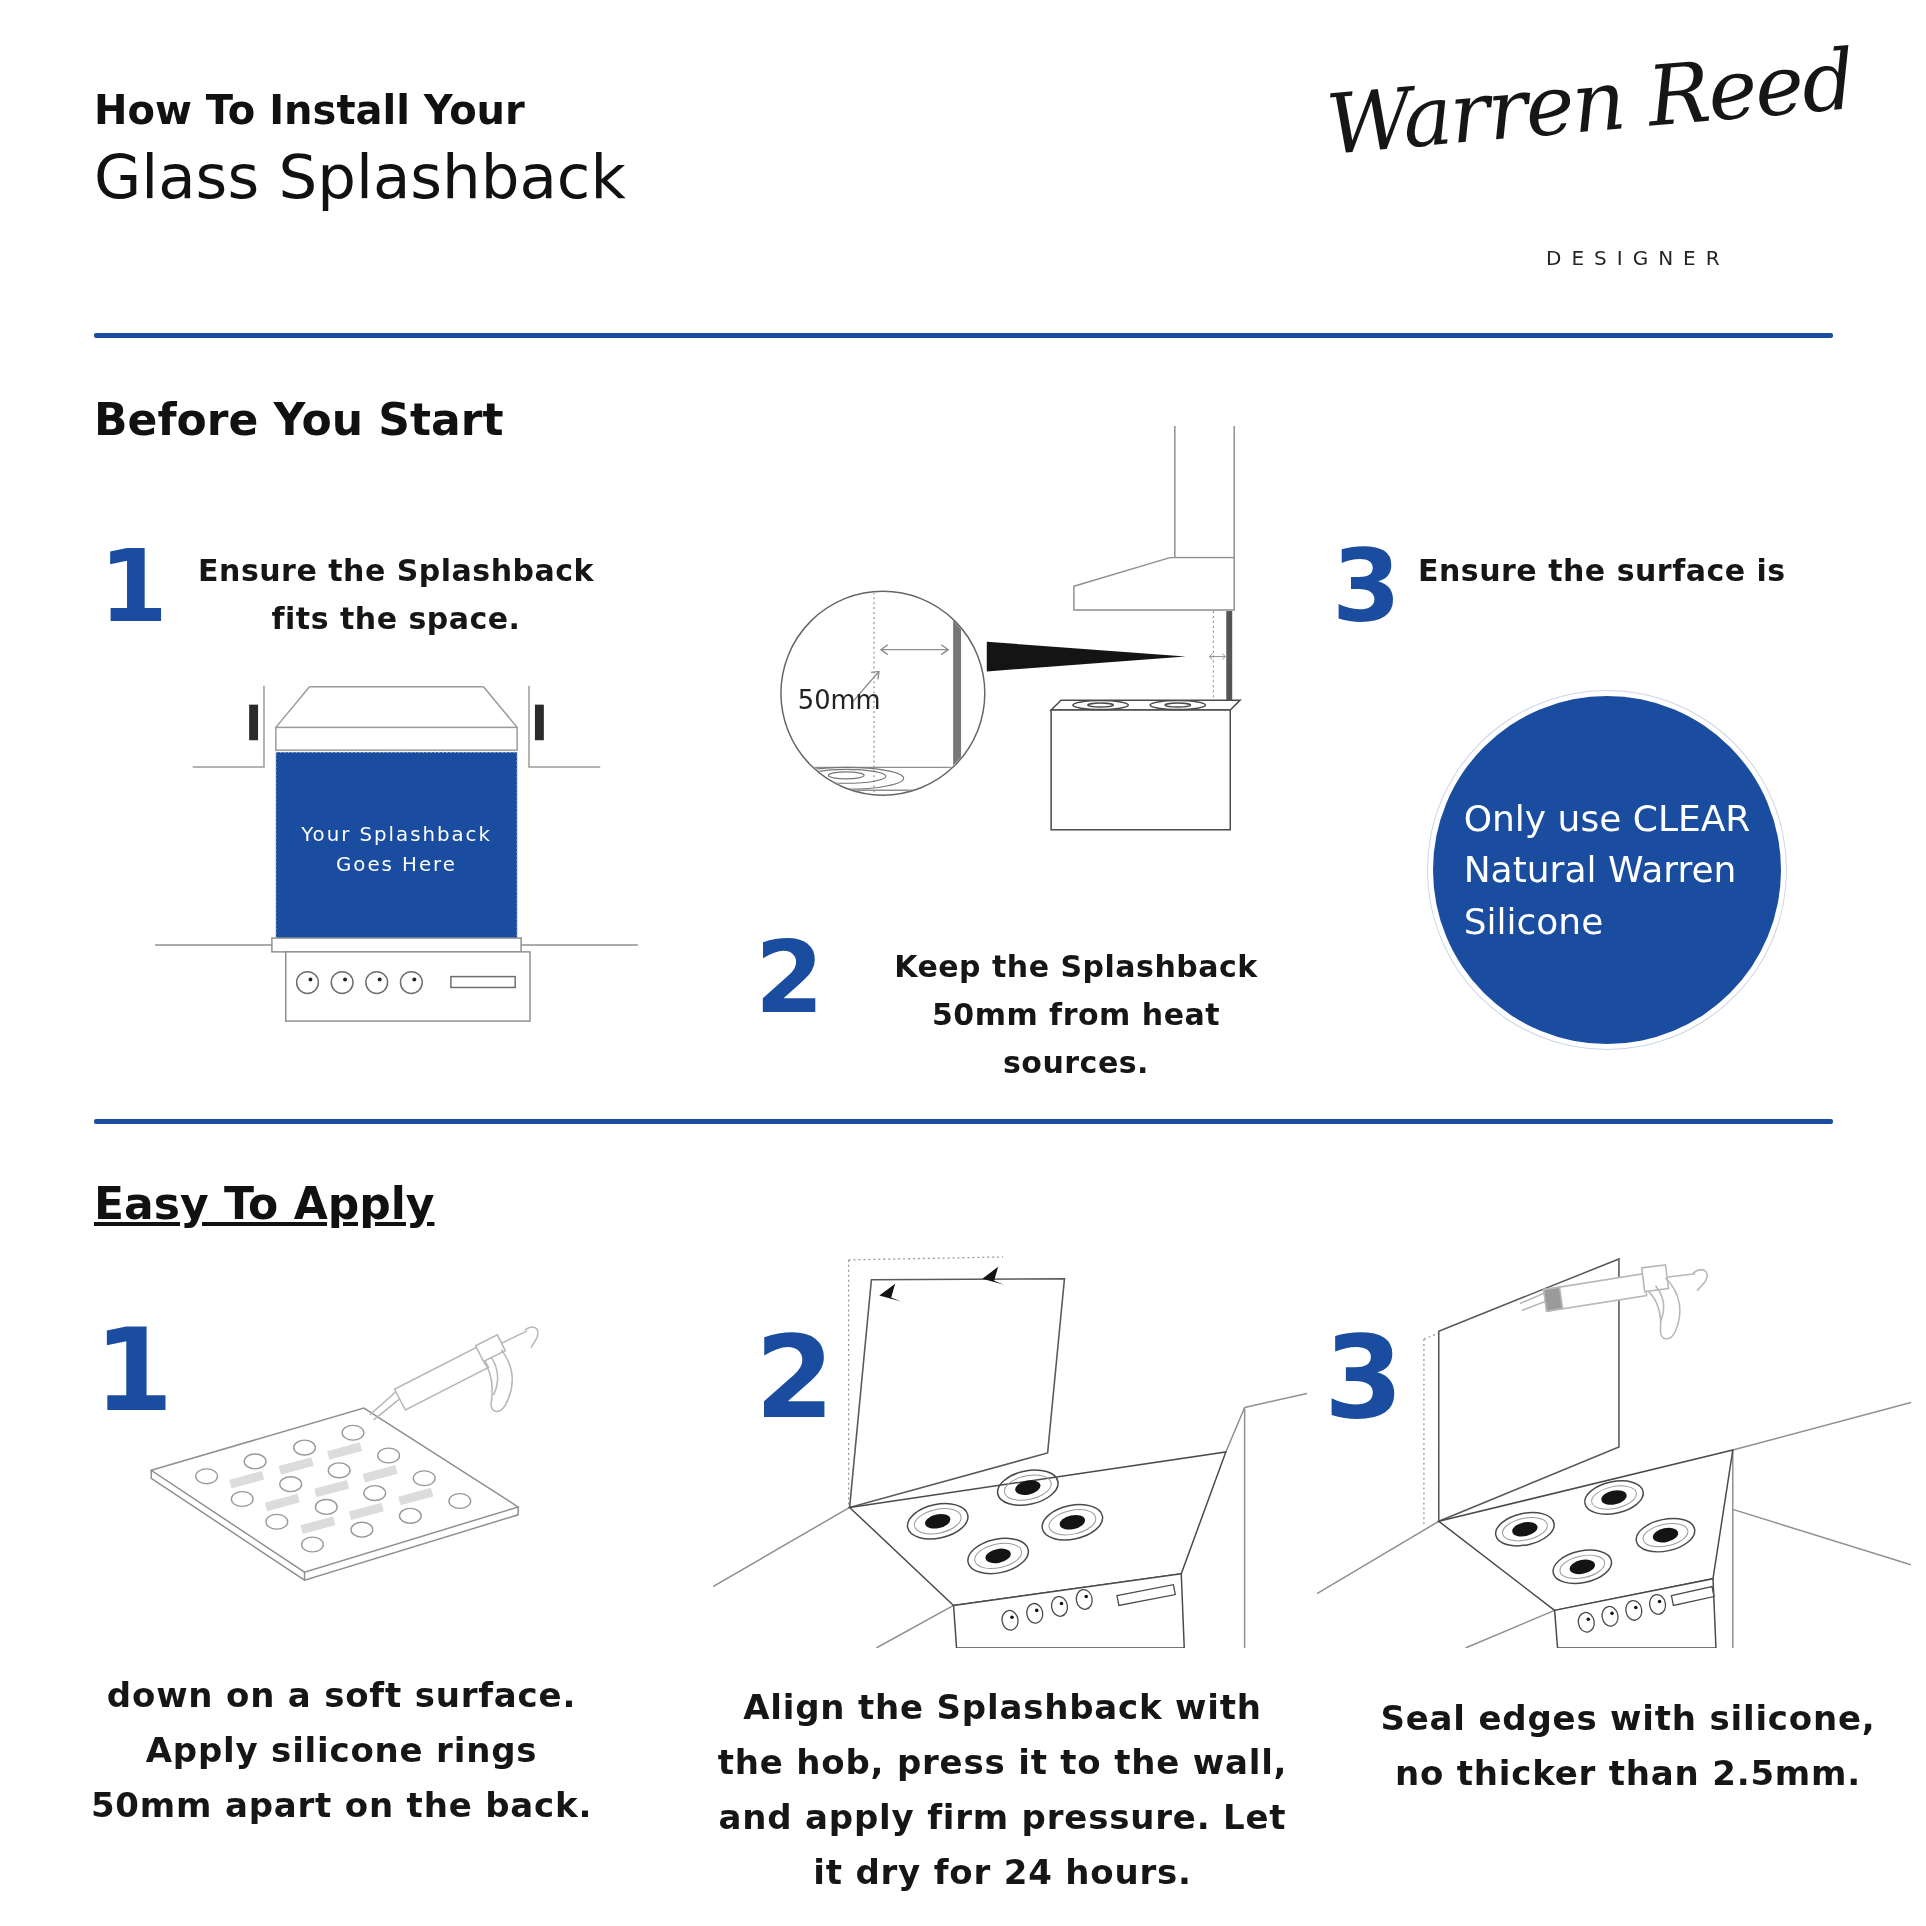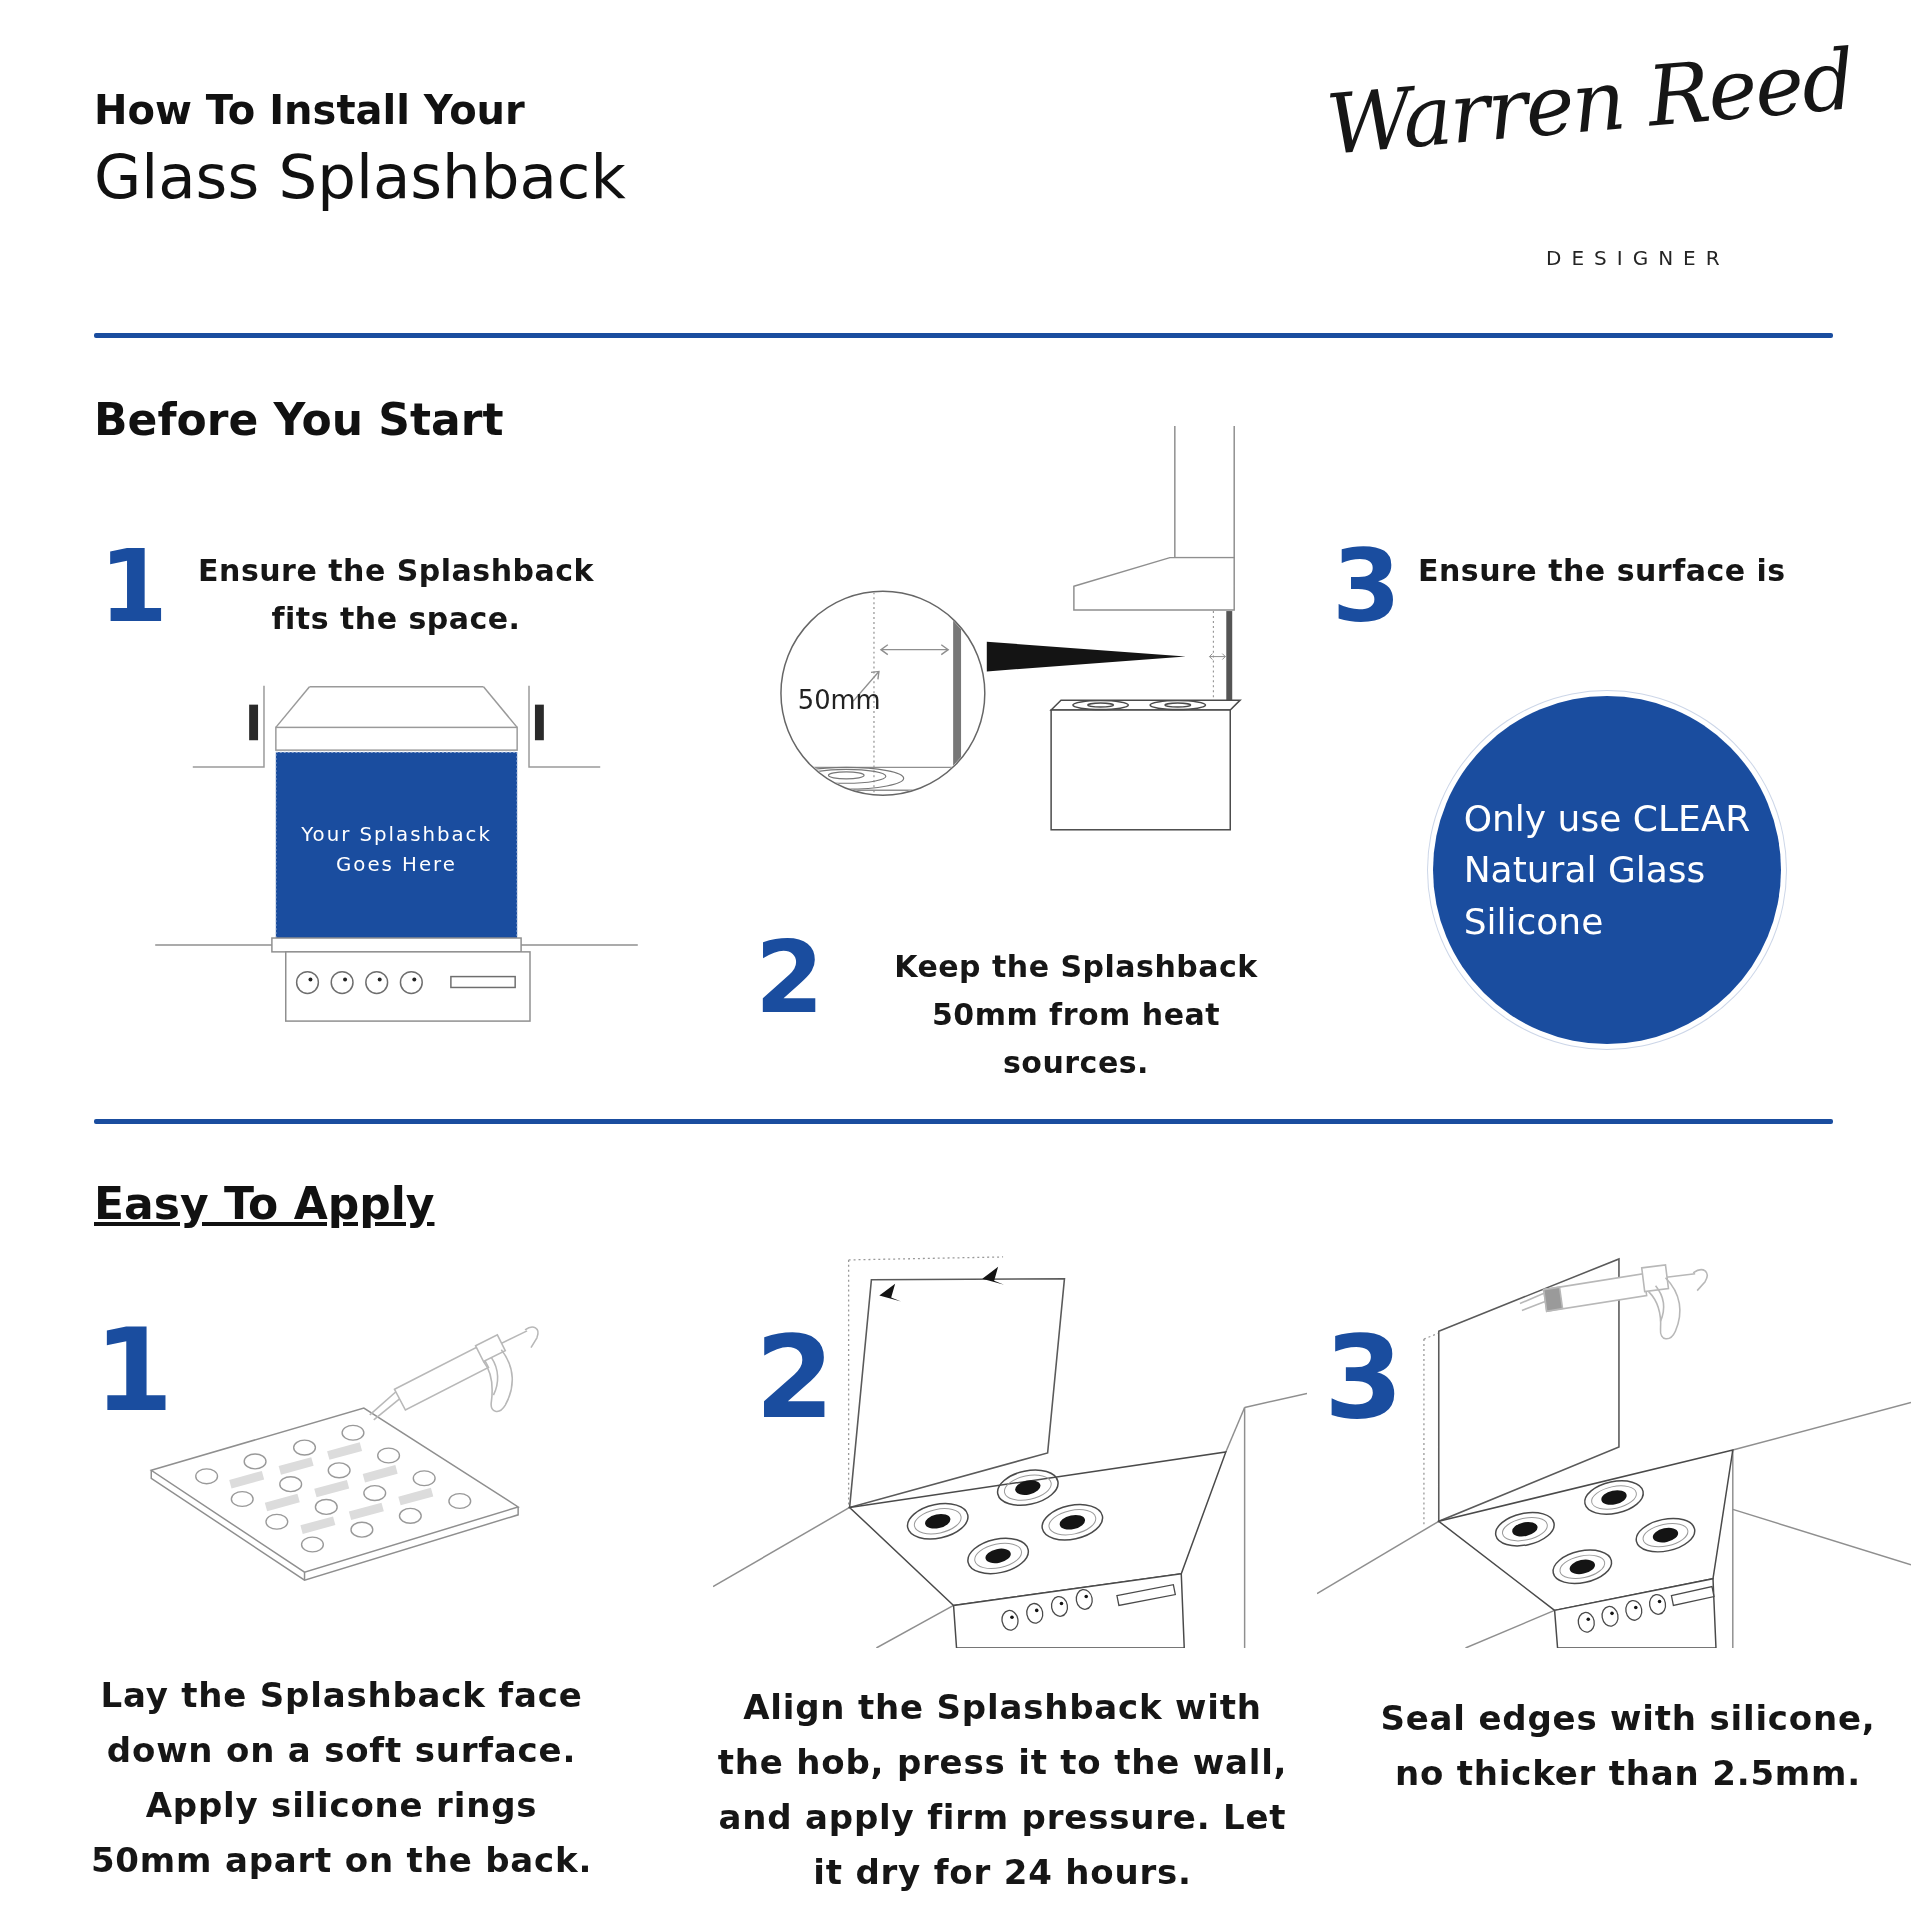--- a/index.html
+++ b/index.html
@@ -147,21 +147,21 @@
   </div>
 
   <div class="abs stepnum" style="left:1332px;top:540px;">3</div>
   <div class="abs steptext" style="left:1418px;top:547px;width:446px;">
     <div>Ensure the surface is</div>
   </div>
 
   <div class="abs badge" style="left:1433px;top:696px;">
     <div>
       <div>Only use CLEAR</div>
-      <div>Natural Glass</div>
+      <div>Natural Warren</div>
       <div>Silicone</div>
     </div>
   </div>
 
   <div class="abs divider" style="top:1119px;"></div>
 
   <div class="abs h2" style="left:94px;top:1178px;text-decoration:underline;">Easy To Apply</div>
 
   <div class="abs bignum" style="left:94px;top:1317px;">1</div>
 
@@ -206,21 +206,20 @@
       <polygon points="258,68 342,25 353,46 269,89" fill="#fff"></polygon>
       <path d="M345,32 L392,9"></path>
       <path d="M390,8 c8,-6 16,-2 12,8 l-6,10"></path>
       <polygon points="340,24 362,13 370,29 348,40" fill="#fff"></polygon>
       <path d="M366,28 c14,18 14,38 4,56 c-6,10 -16,8 -14,-4 c2,-16 0,-30 -8,-40"></path>
       <path d="M356,36 c8,12 8,26 2,38"></path>
     </g>
   </svg>
 
   <div class="abs caption" style="left:74px;top:1668px;width:535px;">
-    <div>Lay the Splashback face</div>
     <div>down on a soft surface.</div>
     <div>Apply silicone rings</div>
     <div>50mm apart on the back.</div>
   </div>
 
   <div class="abs bignum" style="left:755px;top:1324px;">2</div>
 
   <svg class="abs" style="left:713px;top:1252px;" width="594" height="396" viewBox="0 0 600 400">
     <g stroke="#999" stroke-width="1.3" stroke-dasharray="2 3" fill="none">
       <line x1="137" y1="8" x2="293" y2="5"></line>

